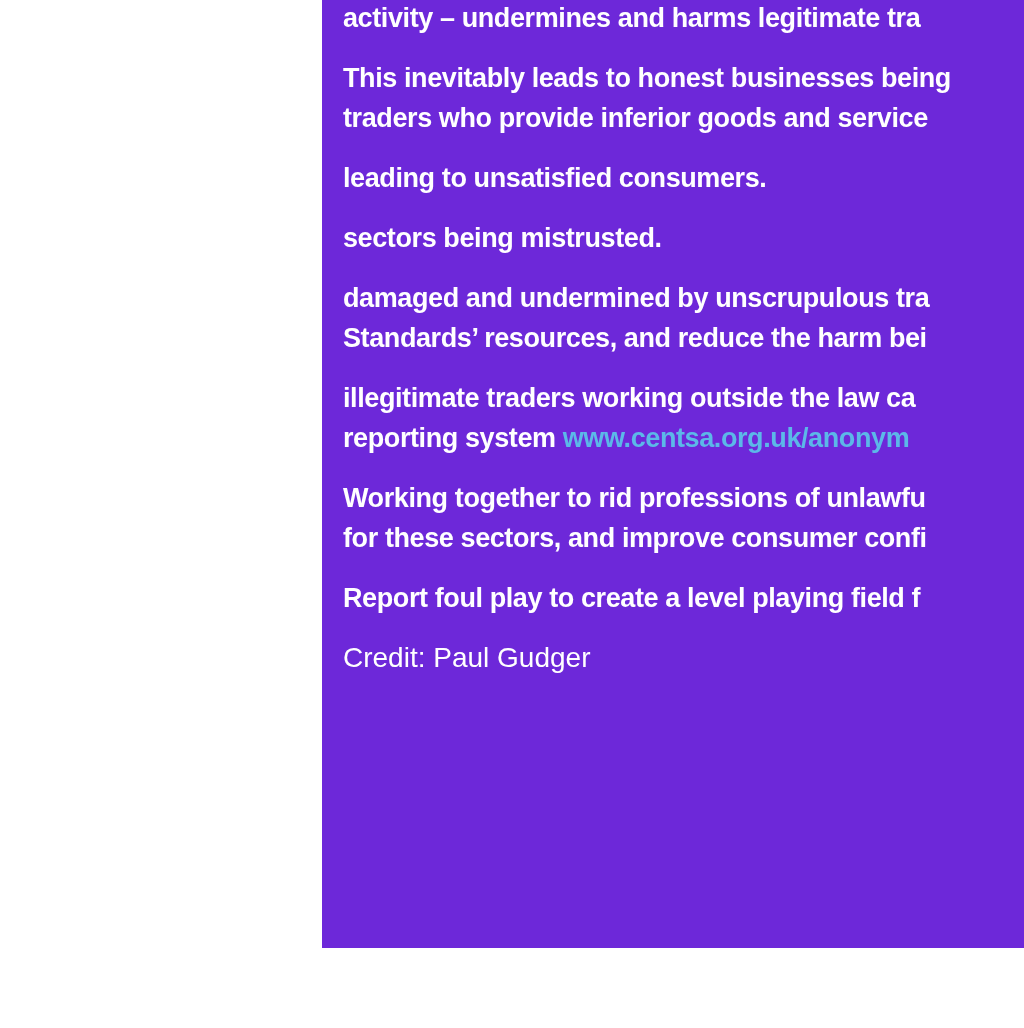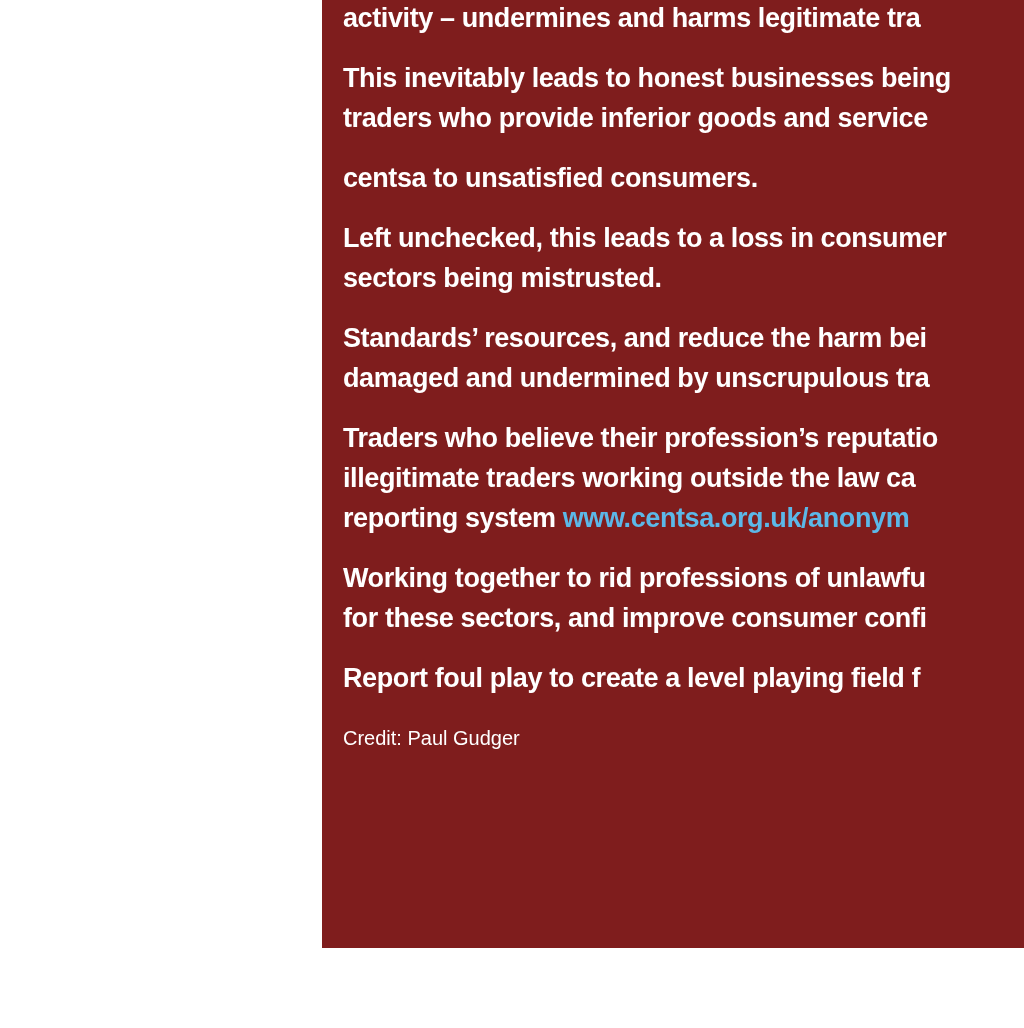--- a/index.html
+++ b/index.html
@@ -41,57 +41,55 @@
   }
   .para.italic .line {
   }
   .link {
     color: #5CB8E8;
     text-decoration: none;
     cursor: pointer;
   }
   .credit {
     font-weight: 400;
-    font-size: 20px;
+    font-size: 28px;
     line-height: 40px;
     letter-spacing: 0;
     margin-top: 16px;
     white-space: nowrap;
   }
 </style>
 </head>
 <body>
 
-<div class="panel" style="background: #7f1d1d; color: rgb(255, 255, 255);">
+<div class="panel" style="background: #6d28d9; color: rgb(255, 255, 255);">
 
   <div class="para first">
     <div class="line">activity – undermines and harms legitimate tra</div>
   </div>
 
   <div class="para">
     <div class="line">This inevitably leads to honest businesses being</div>
     <div class="line">traders who provide inferior goods and service</div>
   </div>
 
   <div class="para">
-    <div class="line">centsa to unsatisfied consumers.</div>
+    <div class="line">leading to unsatisfied consumers.</div>
   </div>
 
   <div class="para">
-    <div class="line">Left unchecked, this leads to a loss in consumer</div>
     <div class="line">sectors being mistrusted.</div>
   </div>
 
   <div class="para">
+    <div class="line">damaged and undermined by unscrupulous tra</div>
     <div class="line">Standards’ resources, and reduce the harm bei</div>
-    <div class="line">damaged and undermined by unscrupulous tra</div>
   </div>
 
   <div class="para">
-    <div class="line">Traders who believe their profession’s reputatio</div>
     <div class="line">illegitimate traders working outside the law ca</div>
     <div class="line">
       <span>reporting system </span><a class="link" style="color: rgb(92, 184, 232); text-align: center;">www.centsa.org.uk/anonym</a>
     </div>
   </div>
 
   <div class="para">
     <div class="line">Working together to rid professions of unlawfu</div>
     <div class="line">for these sectors, and improve consumer confi</div>
   </div>

